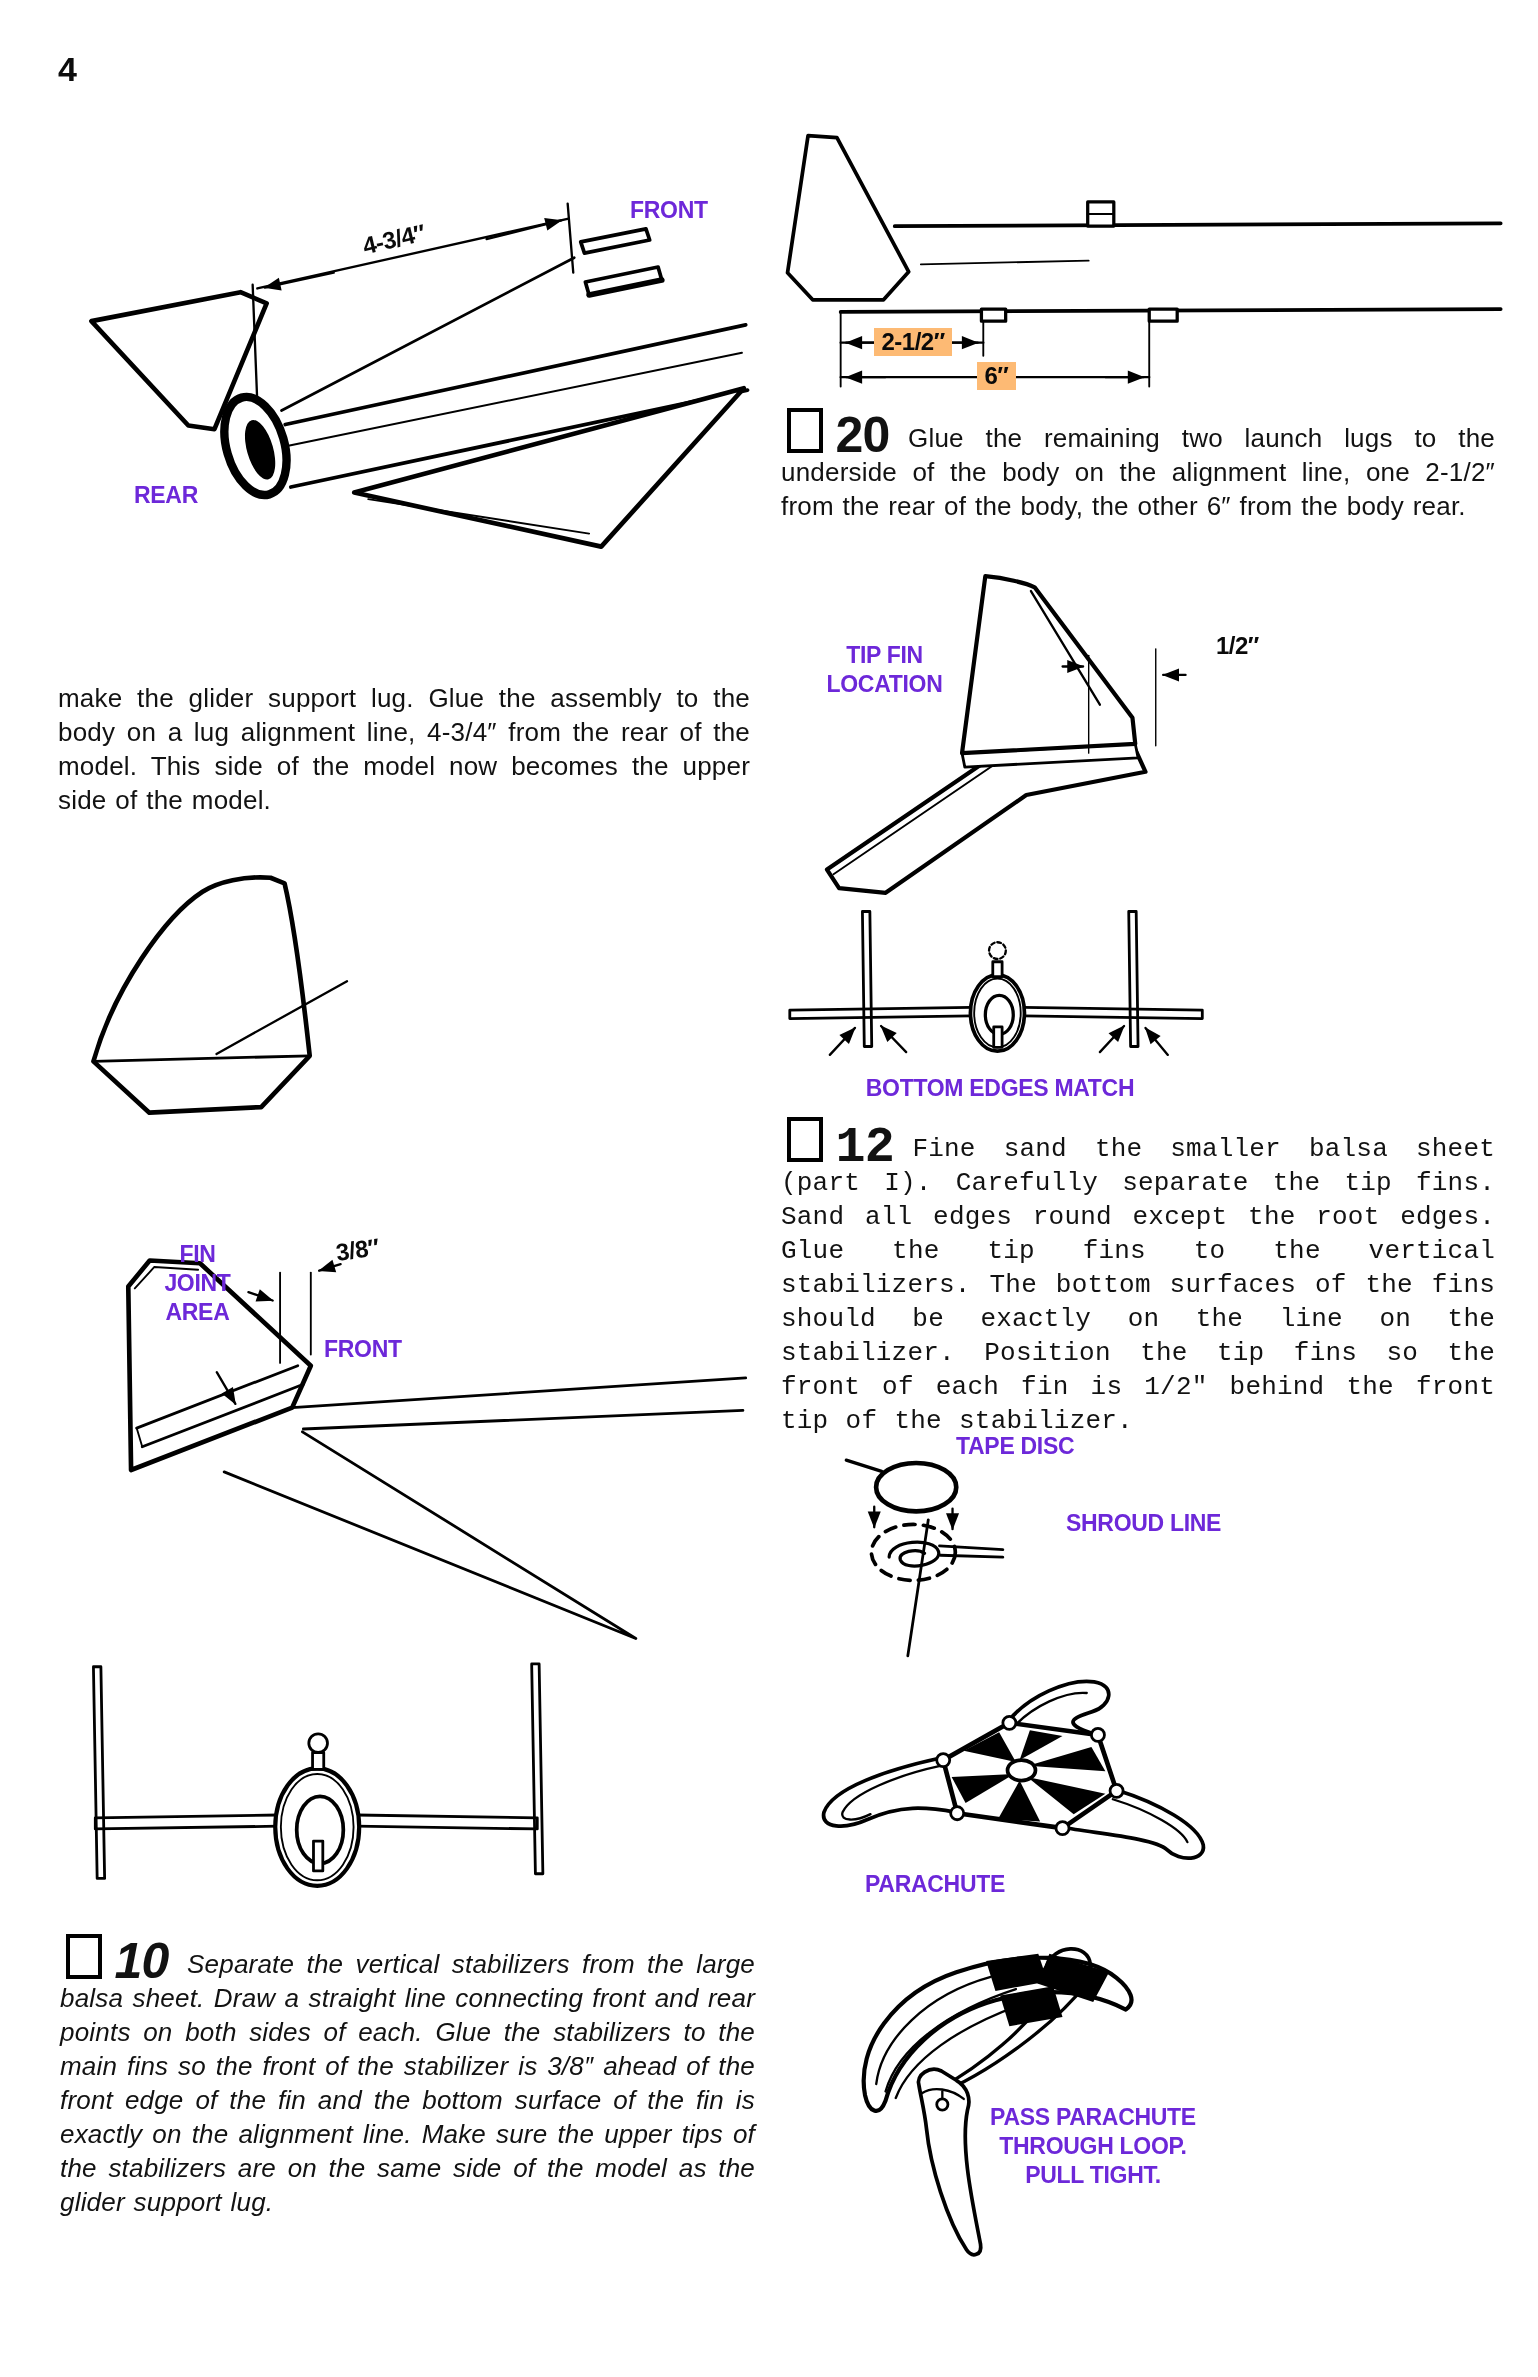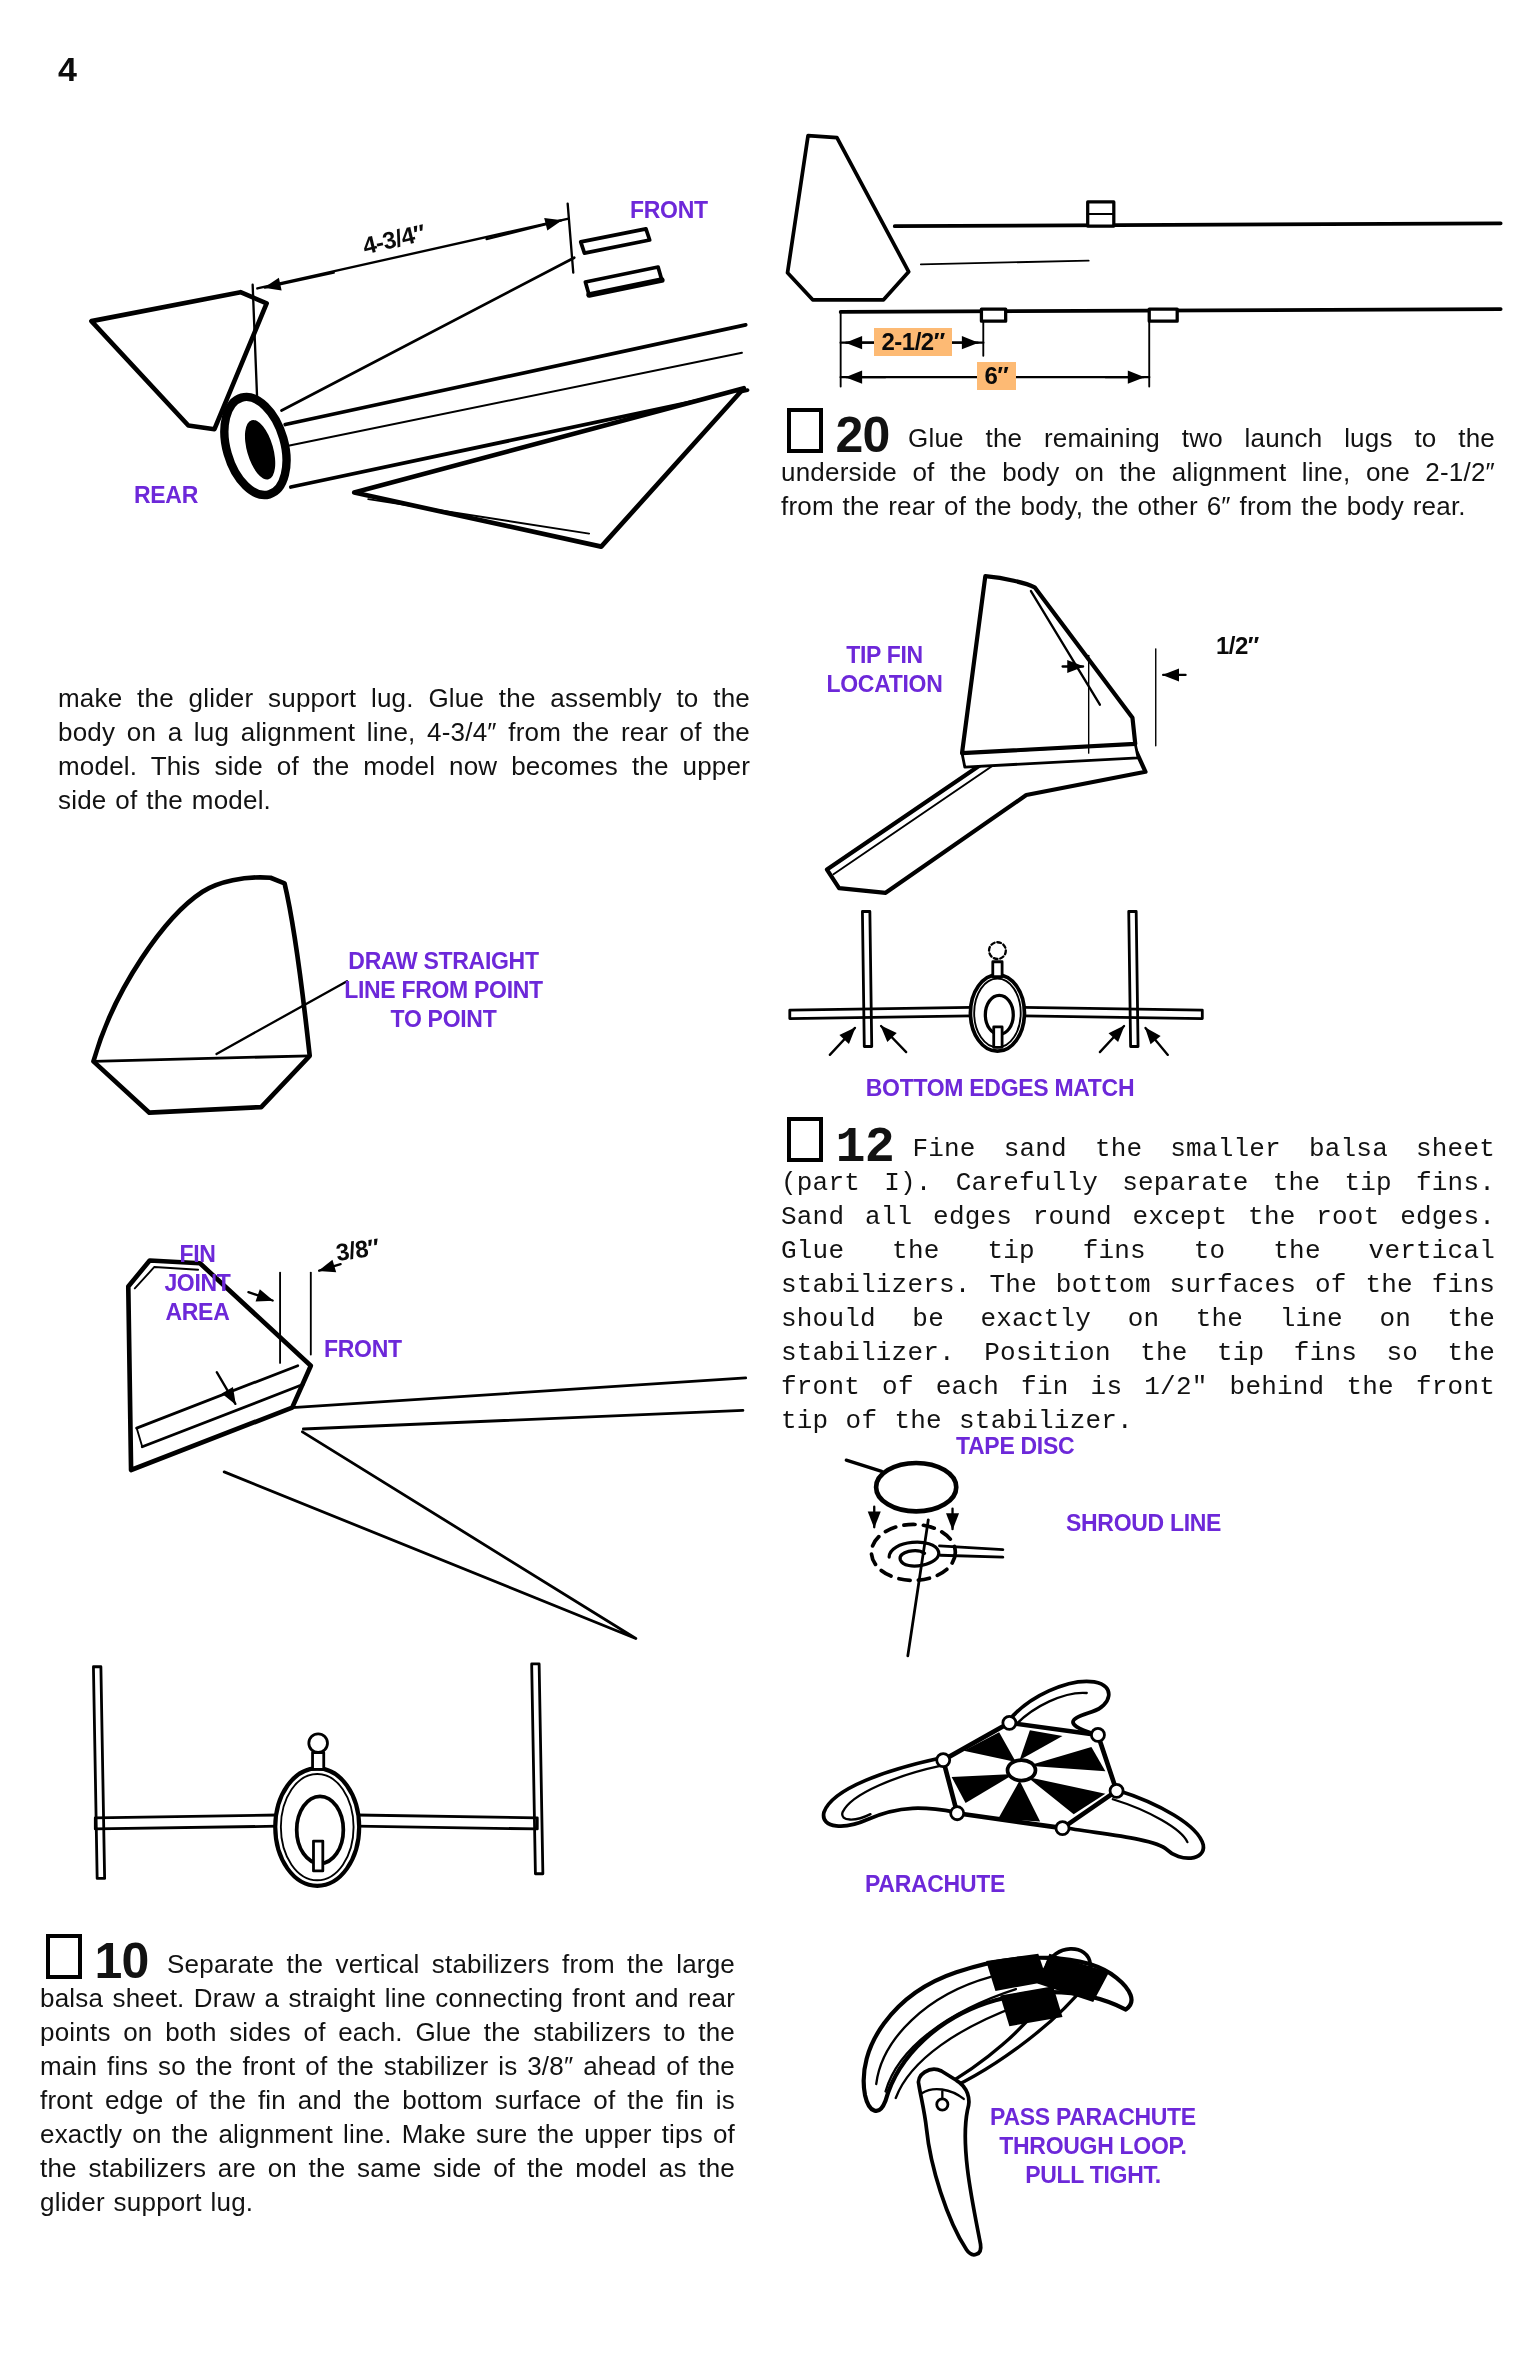--- a/index.html
+++ b/index.html
@@ -75,23 +75,20 @@
   <div class="caption" style="left:630px;top:196px;">FRONT</div>
   <div class="caption" style="left:134px;top:481px;">REAR</div>
 
   <p class="body" style="left:58px;top:681px;width:692px;">make the glider support lug. Glue the assembly to the body on a lug alignment line, 4-3/4″ from the rear of the model. This side of the model now becomes the upper side of the model.</p>
 
   <svg style="left:58px;top:858px;" width="578" height="280" viewBox="0 0 620 300">
     <path class="fw" stroke-width="5" d="M38,218 C60,140 115,62 155,36 C172,25 200,19 228,21 L243,27 C252,65 260,120 270,212 L218,267 L98,273 Z"></path>
     <path class="ln" stroke-width="3" d="M38,218 L270,212"></path>
     <path class="ln" stroke-width="2.5" d="M310,132 L170,210"></path>
   </svg>
-  <div class="caption center" style="left:341px;top:947px;width:205px;">DRAW STRAIGHT
-LINE FROM POINT
-TO POINT</div>
 
   <svg style="left:58px;top:1199px;" width="690" height="447" viewBox="0 0 740 480">
     <polygon class="fw" stroke-width="5" points="75,94 98,66 152,69 271,179 251,224 78,291"></polygon>
     <path class="ln" stroke-width="2" d="M82,96 L103,73 L150,76"></path>
     <path class="ln" stroke-width="3" d="M84,246 L257,179"></path>
     <path class="ln" stroke-width="3" d="M90,266 L263,199"></path>
     <path class="ln" stroke-width="2" d="M84,246 L90,266"></path>
     <path class="ln" stroke-width="3" d="M251,224 L738,192"></path>
     <path class="ln" stroke-width="3" d="M263,247 L735,227"></path>
     <path class="ln" stroke-width="3" d="M262,250 L620,472 L178,293"></path>
@@ -113,21 +110,21 @@
     <path class="ln" stroke-width="3" d="M40,168 L236,165 M40,180 L236,177 M40,168 L40,180"></path>
     <path class="ln" stroke-width="3" d="M320,165 L514,168 M320,177 L514,180 M514,168 L514,180"></path>
     <ellipse class="fw" stroke-width="4.5" cx="278" cy="178" rx="45" ry="63"></ellipse>
     <ellipse class="ln" stroke-width="2" cx="278" cy="178" rx="39" ry="57"></ellipse>
     <ellipse class="fw" stroke-width="4" cx="281" cy="181" rx="25" ry="36"></ellipse>
     <circle class="fw" stroke-width="3" cx="279" cy="88" r="10"></circle>
     <rect class="fw" stroke-width="3" x="273" y="98" width="12" height="18"></rect>
     <rect class="fw" stroke-width="3" x="274" y="193" width="10" height="32"></rect>
   </svg>
 
-  <p class="body" style="left:40px;top:1934px;width:695px;">
+  <p class="body" style="left:60px;top:1934px;width:695px;font-style:italic;">
     <span class="ckbox"></span><span class="stepnum">10</span><span>Separate the vertical stabilizers from the large balsa sheet. Draw a straight line connecting front and rear points on both sides of each. Glue the stabilizers to the main fins so the front of the stabilizer is 3/8″ ahead of the front edge of the fin and the bottom surface of the fin is exactly on the alignment line. Make sure the upper tips of the stabilizers are on the same side of the model as the glider support lug.</span>
   </p>
 
   <svg style="left:781px;top:76px;" width="729" height="331" viewBox="0 0 782 355">
     <polygon class="fw" stroke-width="4" points="29,64 60,66 137,210 110,240 34,240 7,211"></polygon>
     <path class="ln" stroke-width="4" d="M122,161 L772,158"></path>
     <path class="ln" stroke-width="2" d="M150,202 L330,198"></path>
     <path class="ln" stroke-width="4" d="M64,253 L772,250"></path>
     <rect class="fw" stroke-width="3.5" x="329" y="135" width="28" height="26"></rect>
     <path class="ln" stroke-width="2" d="M329,148 L357,148"></path>

